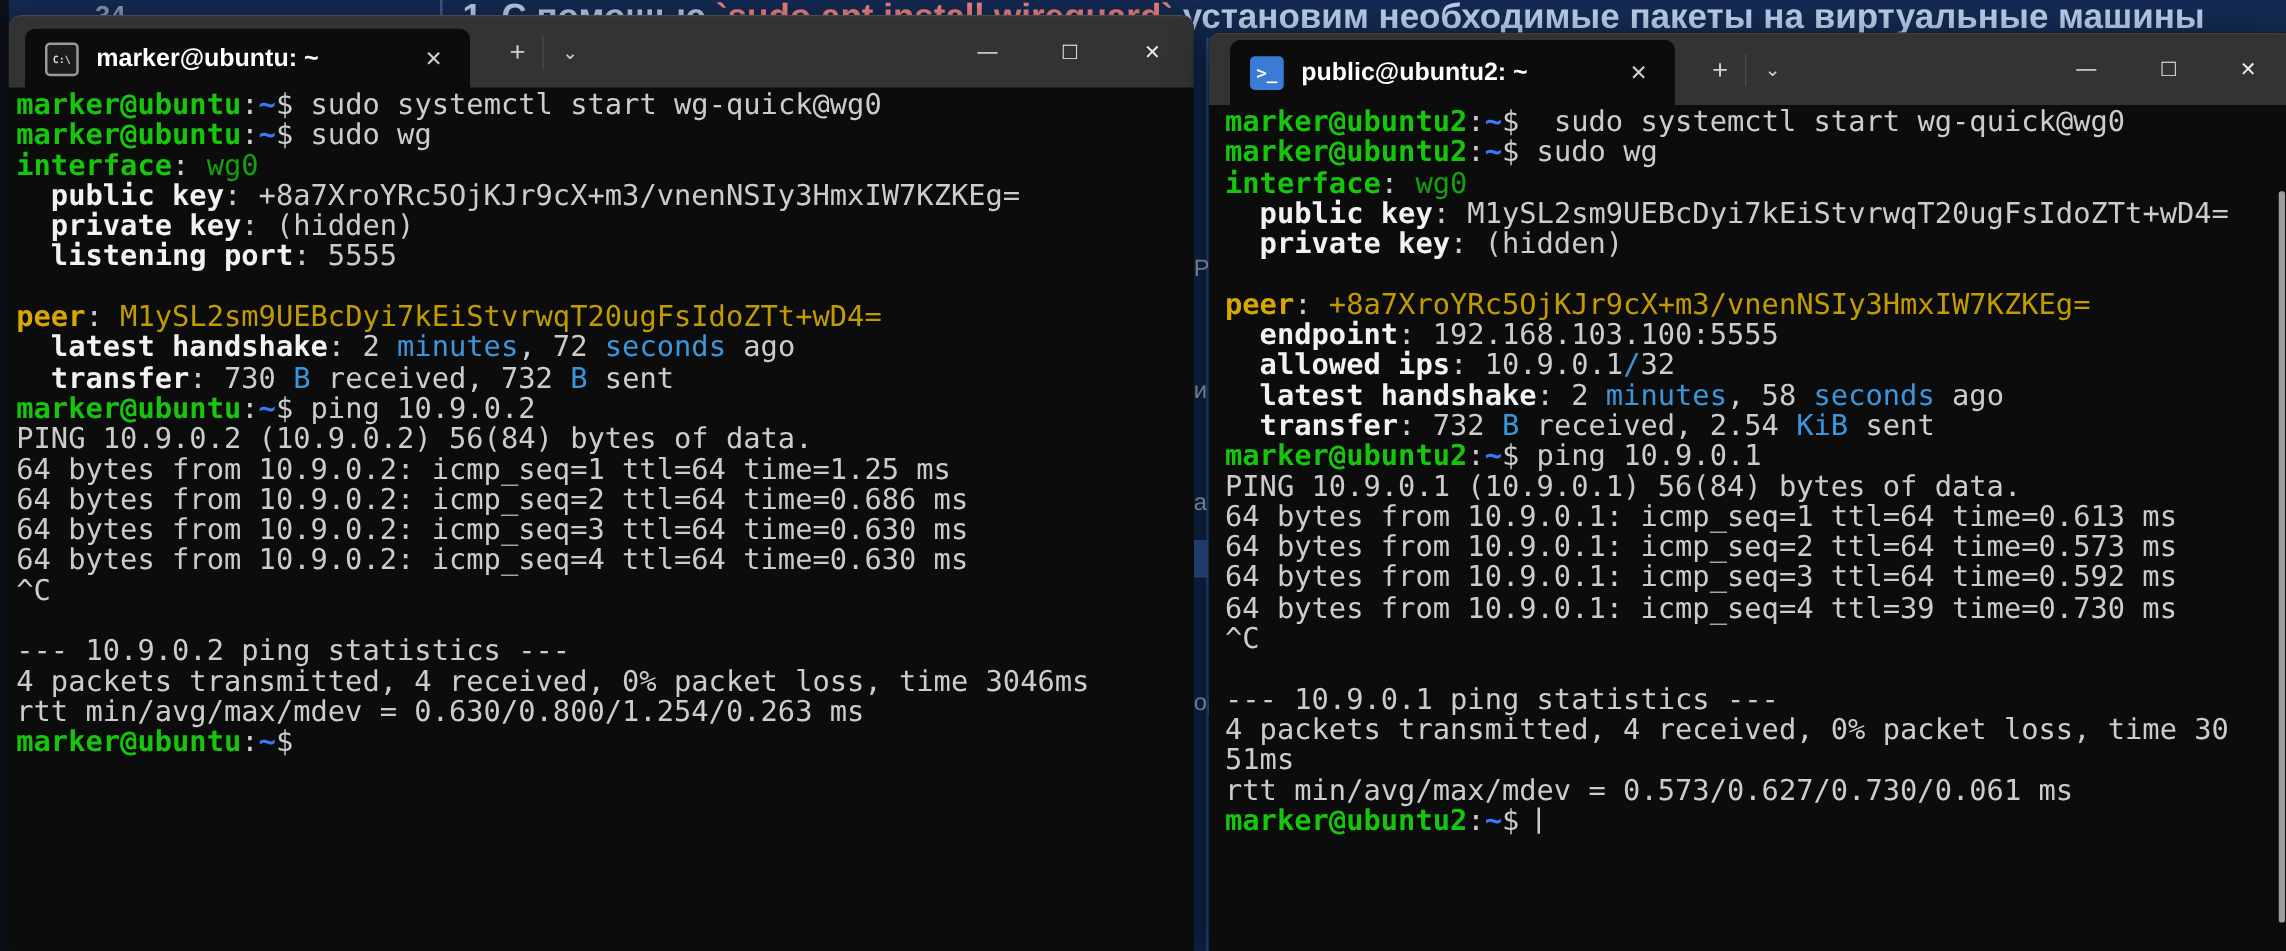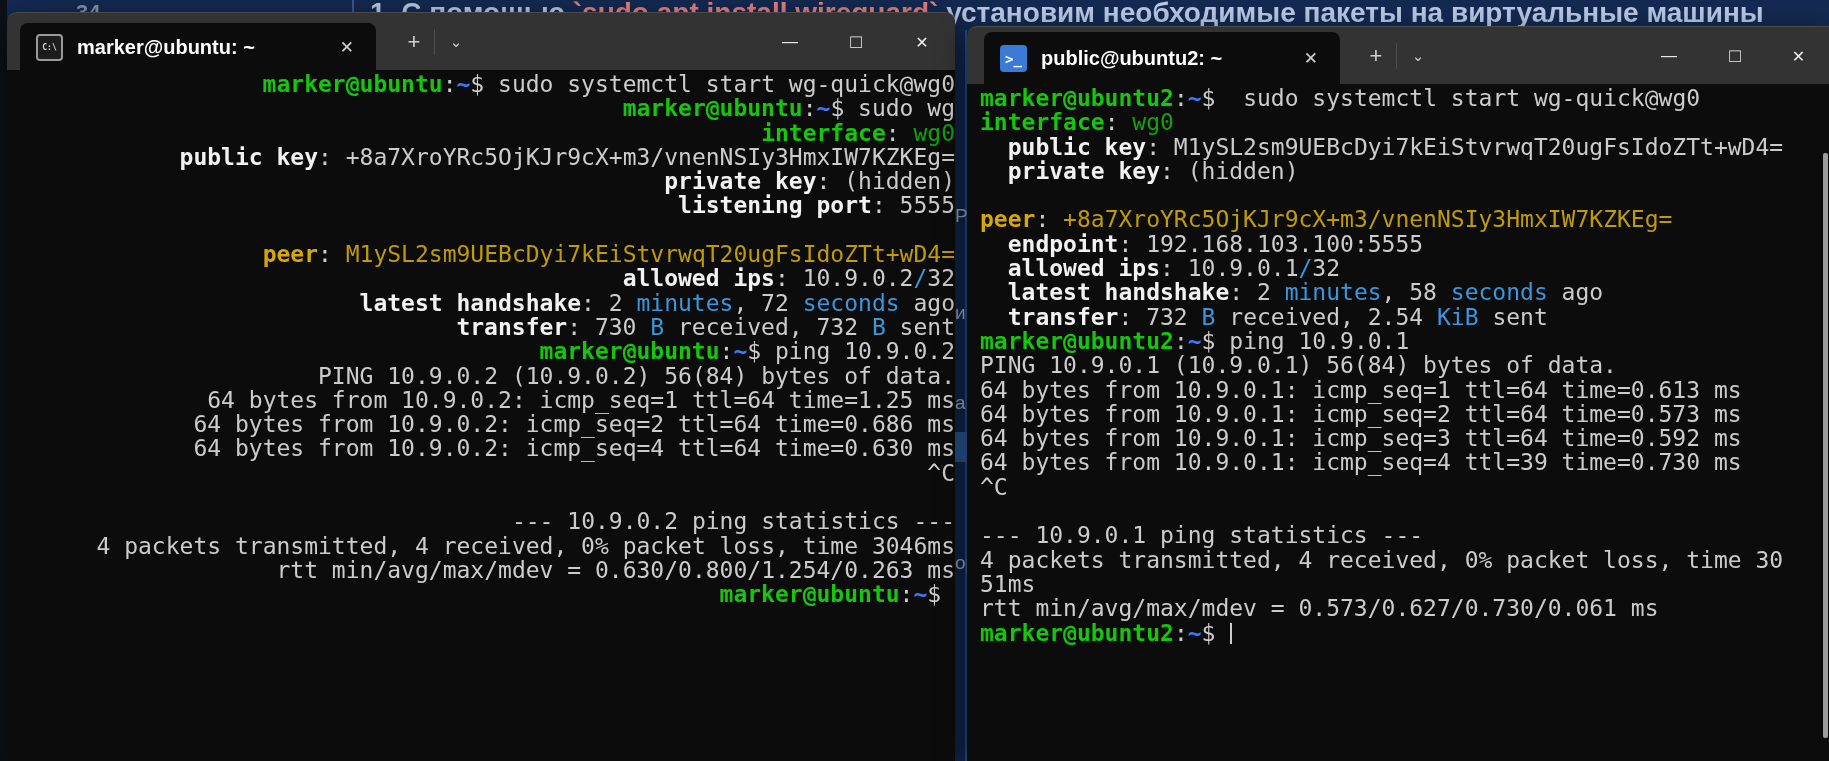--- a/index.html
+++ b/index.html
@@ -51,21 +51,21 @@
   .win-ctrls{position:absolute;top:0;right:0;height:58px;display:flex;}
   .ctrl{width:66px;height:58px;display:flex;align-items:center;justify-content:center;
         color:#ececec;font-size:16px;}
   .ctrl-max{font-size:19px;}
   .win-right .ctrl-close{width:61px;}
 
   
   .term-body{position:absolute;left:0;right:0;top:58px;bottom:0;overflow:hidden;
              font-family:"DejaVu Sans Mono","Liberation Mono",monospace;font-size:23px;
              line-height:24.3px;}
-  .win-left .term-body{padding:2px 0 0 6px;text-align:right;}
+  .win-left .term-body{padding:2px 0 0 6px;}
   .win-right .term-body{padding:2px 0 0 13px;}
   .tline{min-height:24.3px;white-space:pre;}
   .c-g{font-weight:bold;} .c-b{font-weight:bold;} .c-W{font-weight:bold;} .c-Y{font-weight:bold;}
   .cursor{display:inline-block;width:2px;height:21px;background:#cccccc;
           vertical-align:-3px;margin-left:1px;}
 
   .scrollbar-thumb{position:absolute;right:1px;top:127px;width:5px;height:585px;
                    background:#9d9d9d;border-radius:2px;}
 </style>
 <style>.c-g{color:#16c60c;}.c-e{color:#13a10e;}.c-b{color:#3b78ff;}.c-w{color:#cccccc;}.c-W{color:#f2f2f2;}.c-y{color:#c19c00;}.c-Y{color:#d7a900;}.c-c{color:#3a96dd;}</style></head>
@@ -102,27 +102,27 @@
   </div>
   <div class="term-body" id="left-lines">
       <div class="tline"><span class="c-g">marker@ubuntu</span><span class="c-w">:</span><span class="c-b">~</span><span class="c-w">$ sudo systemctl start wg-quick@wg0</span></div>
       <div class="tline"><span class="c-g">marker@ubuntu</span><span class="c-w">:</span><span class="c-b">~</span><span class="c-w">$ sudo wg</span></div>
       <div class="tline"><span class="c-g">interface</span><span class="c-w">: </span><span class="c-e">wg0</span></div>
       <div class="tline"><span class="c-W">  public key</span><span class="c-w">: +8a7XroYRc5OjKJr9cX+m3/vnenNSIy3HmxIW7KZKEg=</span></div>
       <div class="tline"><span class="c-W">  private key</span><span class="c-w">: (hidden)</span></div>
       <div class="tline"><span class="c-W">  listening port</span><span class="c-w">: 5555</span></div>
       <div class="tline"></div>
       <div class="tline"><span class="c-Y">peer</span><span class="c-w">: </span><span class="c-y">M1ySL2sm9UEBcDyi7kEiStvrwqT20ugFsIdoZTt+wD4=</span></div>
-      <div class="tline"><span class="c-W">  allowed ips</span><span class="c-w">: 10.9.0.2</span><span class="c-c">/</span><span class="c-w">32</span></div>
       <div class="tline"><span class="c-W">  latest handshake</span><span class="c-w">: 2 </span><span class="c-c">minutes</span><span class="c-w">, 72 </span><span class="c-c">seconds</span><span class="c-w"> ago</span></div>
       <div class="tline"><span class="c-W">  transfer</span><span class="c-w">: 730 </span><span class="c-c">B</span><span class="c-w"> received, 732 </span><span class="c-c">B</span><span class="c-w"> sent</span></div>
       <div class="tline"><span class="c-g">marker@ubuntu</span><span class="c-w">:</span><span class="c-b">~</span><span class="c-w">$ ping 10.9.0.2</span></div>
       <div class="tline"><span class="c-w">PING 10.9.0.2 (10.9.0.2) 56(84) bytes of data.</span></div>
       <div class="tline"><span class="c-w">64 bytes from 10.9.0.2: icmp_seq=1 ttl=64 time=1.25 ms</span></div>
       <div class="tline"><span class="c-w">64 bytes from 10.9.0.2: icmp_seq=2 ttl=64 time=0.686 ms</span></div>
+      <div class="tline"><span class="c-w">64 bytes from 10.9.0.2: icmp_seq=3 ttl=64 time=0.630 ms</span></div>
       <div class="tline"><span class="c-w">64 bytes from 10.9.0.2: icmp_seq=4 ttl=64 time=0.630 ms</span></div>
       <div class="tline"><span class="c-w">^C</span></div>
       <div class="tline"></div>
       <div class="tline"><span class="c-w">--- 10.9.0.2 ping statistics ---</span></div>
       <div class="tline"><span class="c-w">4 packets transmitted, 4 received, 0% packet loss, time 3046ms</span></div>
       <div class="tline"><span class="c-w">rtt min/avg/max/mdev = 0.630/0.800/1.254/0.263 ms</span></div>
       <div class="tline"><span class="c-g">marker@ubuntu</span><span class="c-w">:</span><span class="c-b">~</span><span class="c-w">$ </span></div>
     </div>
 </div>
 
@@ -137,20 +137,21 @@
     <div class="bar-sep sep-r"></div>
     <div class="bar-btn btn-drop-r drop-glyph">⌄</div>
     <div class="win-ctrls">
       <div class="ctrl">—</div>
       <div class="ctrl ctrl-max">□</div>
       <div class="ctrl ctrl-close">✕</div>
     </div>
   </div>
   <div class="term-body" id="right-lines">
       <div class="tline"><span class="c-g">marker@ubuntu2</span><span class="c-w">:</span><span class="c-b">~</span><span class="c-w">$  sudo systemctl start wg-quick@wg0</span></div>
+      <div class="tline"><span class="c-g">marker@ubuntu2</span><span class="c-w">:</span><span class="c-b">~</span><span class="c-w">$ sudo wg</span></div>
       <div class="tline"><span class="c-g">interface</span><span class="c-w">: </span><span class="c-e">wg0</span></div>
       <div class="tline"><span class="c-W">  public key</span><span class="c-w">: M1ySL2sm9UEBcDyi7kEiStvrwqT20ugFsIdoZTt+wD4=</span></div>
       <div class="tline"><span class="c-W">  private key</span><span class="c-w">: (hidden)</span></div>
       <div class="tline"></div>
       <div class="tline"><span class="c-Y">peer</span><span class="c-w">: </span><span class="c-y">+8a7XroYRc5OjKJr9cX+m3/vnenNSIy3HmxIW7KZKEg=</span></div>
       <div class="tline"><span class="c-W">  endpoint</span><span class="c-w">: 192.168.103.100:5555</span></div>
       <div class="tline"><span class="c-W">  allowed ips</span><span class="c-w">: 10.9.0.1</span><span class="c-c">/</span><span class="c-w">32</span></div>
       <div class="tline"><span class="c-W">  latest handshake</span><span class="c-w">: 2 </span><span class="c-c">minutes</span><span class="c-w">, 58 </span><span class="c-c">seconds</span><span class="c-w"> ago</span></div>
       <div class="tline"><span class="c-W">  transfer</span><span class="c-w">: 732 </span><span class="c-c">B</span><span class="c-w"> received, 2.54 </span><span class="c-c">KiB</span><span class="c-w"> sent</span></div>
       <div class="tline"><span class="c-g">marker@ubuntu2</span><span class="c-w">:</span><span class="c-b">~</span><span class="c-w">$ ping 10.9.0.1</span></div>

